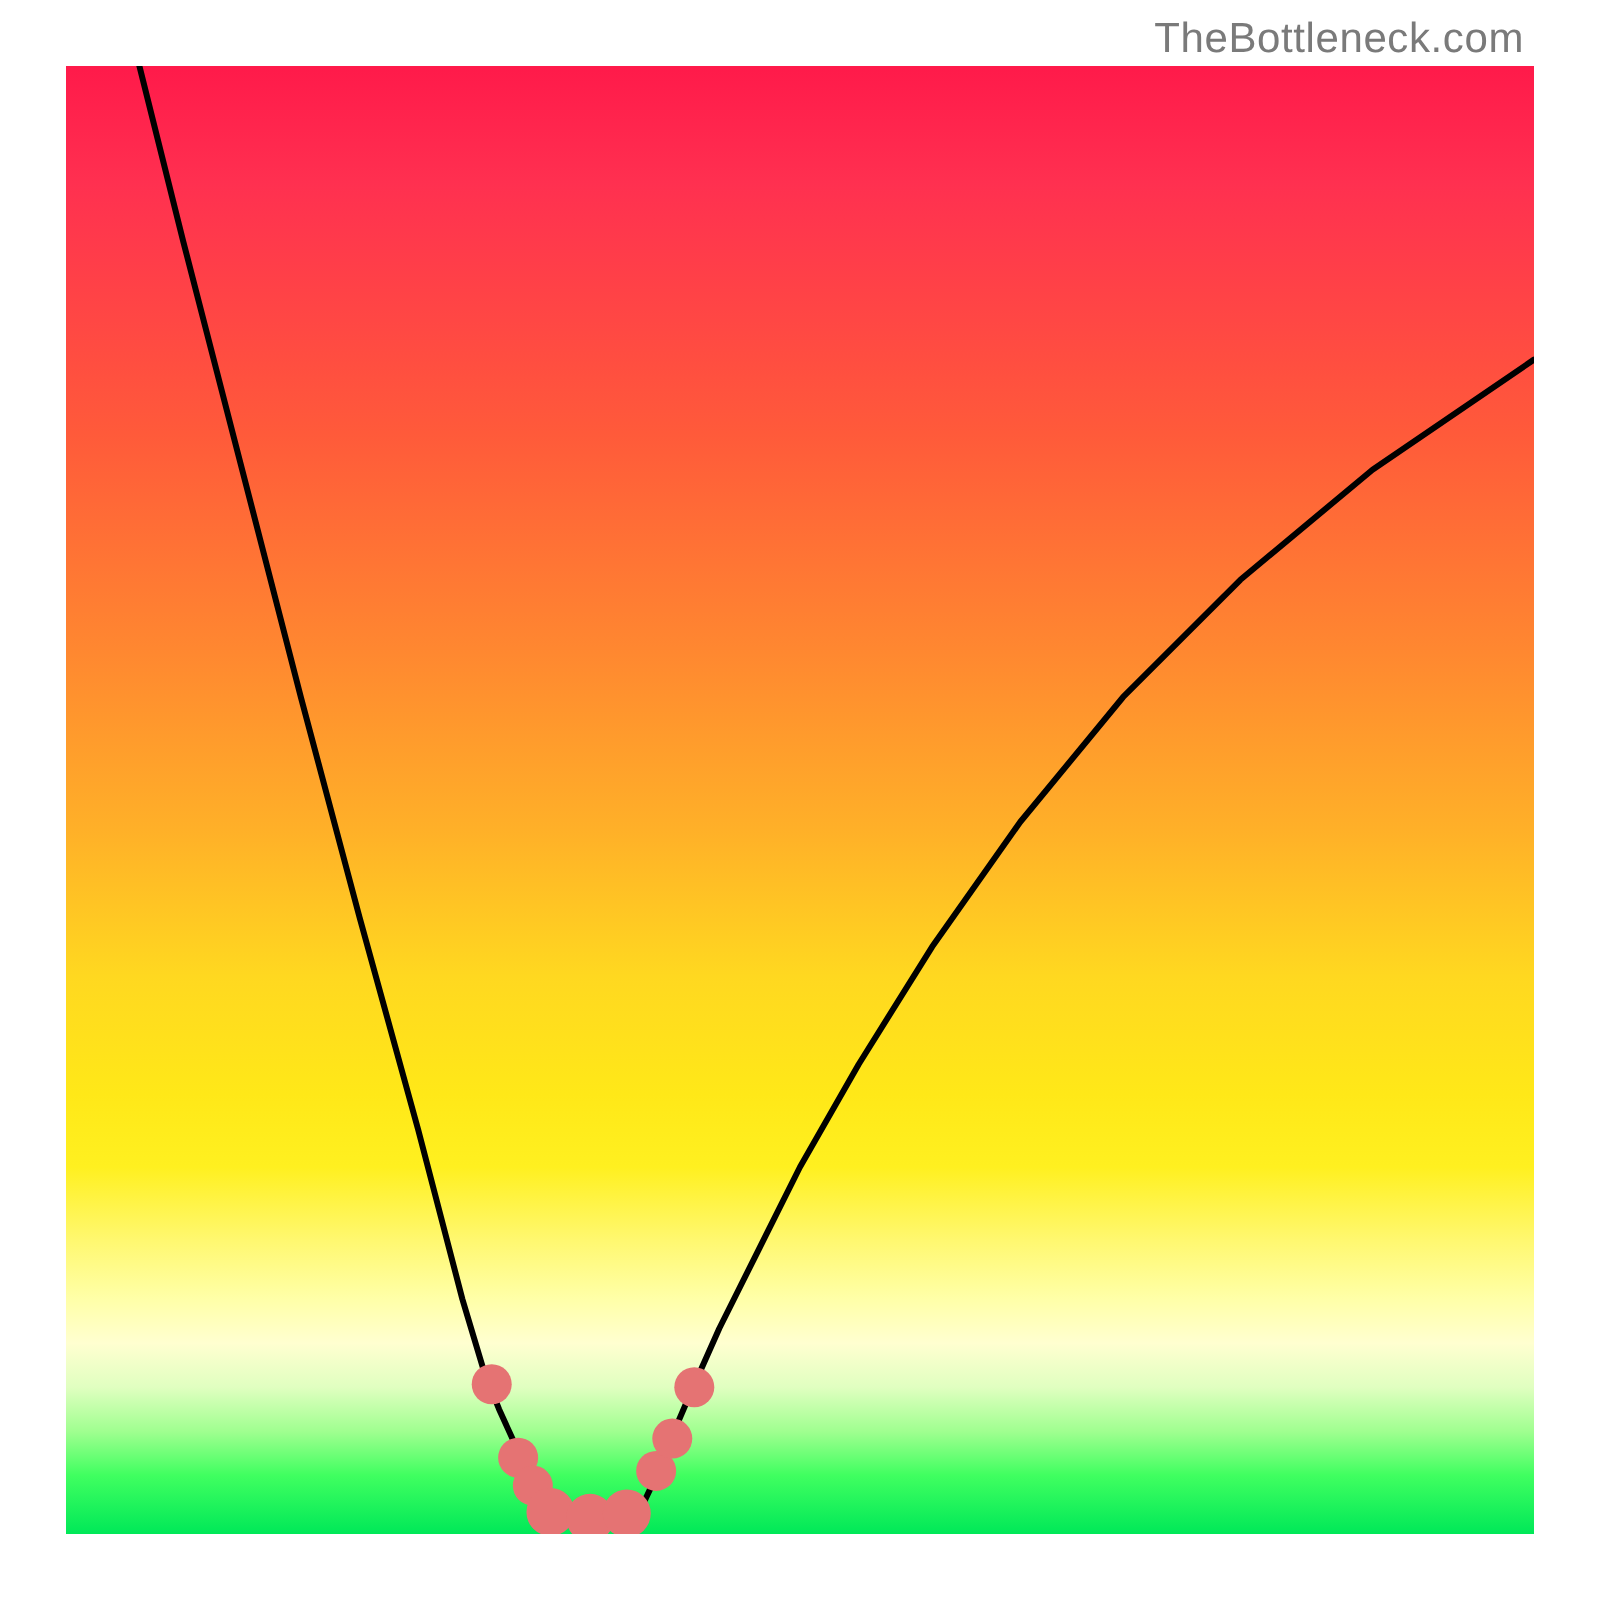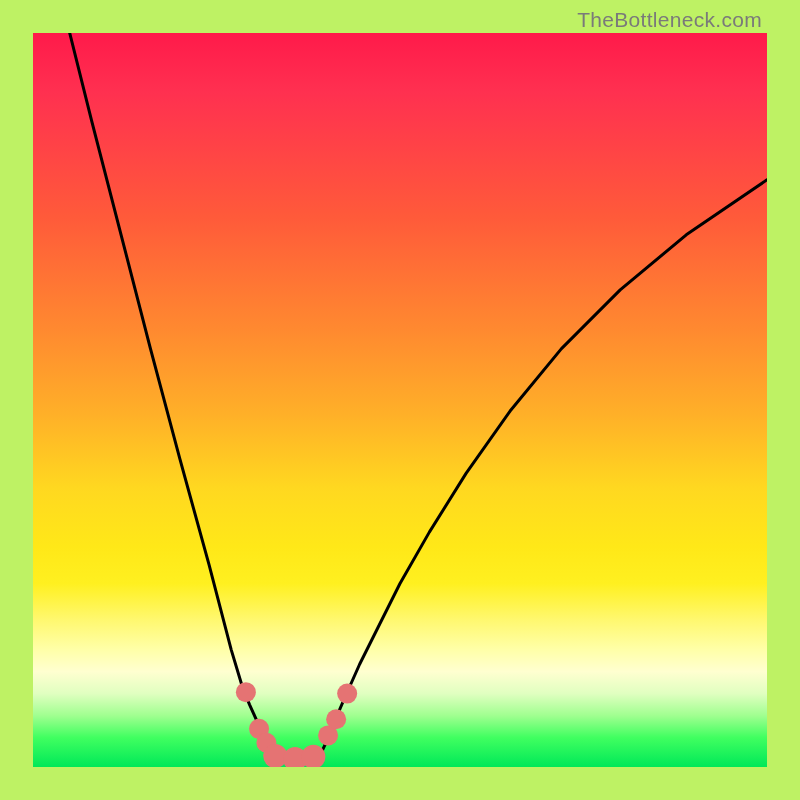--- a/index.html
+++ b/index.html
@@ -3,21 +3,21 @@
 <meta charset="utf-8">
 <style>
   * { margin: 0; padding: 0; box-sizing: border-box; }
   html, body { width: 800px; height: 800px; overflow: hidden; }
   body { background: #000; font-family: Arial, sans-serif; }
   
   .frame {
     position: absolute;
     top: 0; left: 0;
     width: 800px; height: 800px;
-    background: #bef264;
+    background: #ffffff;
   }
   
   .plot-area {
     position: absolute;
     top: 33px;
     left: 33px;
     width: 734px;
     height: 734px;
     background: linear-gradient(to bottom,
       #ff1a4a 0%,

